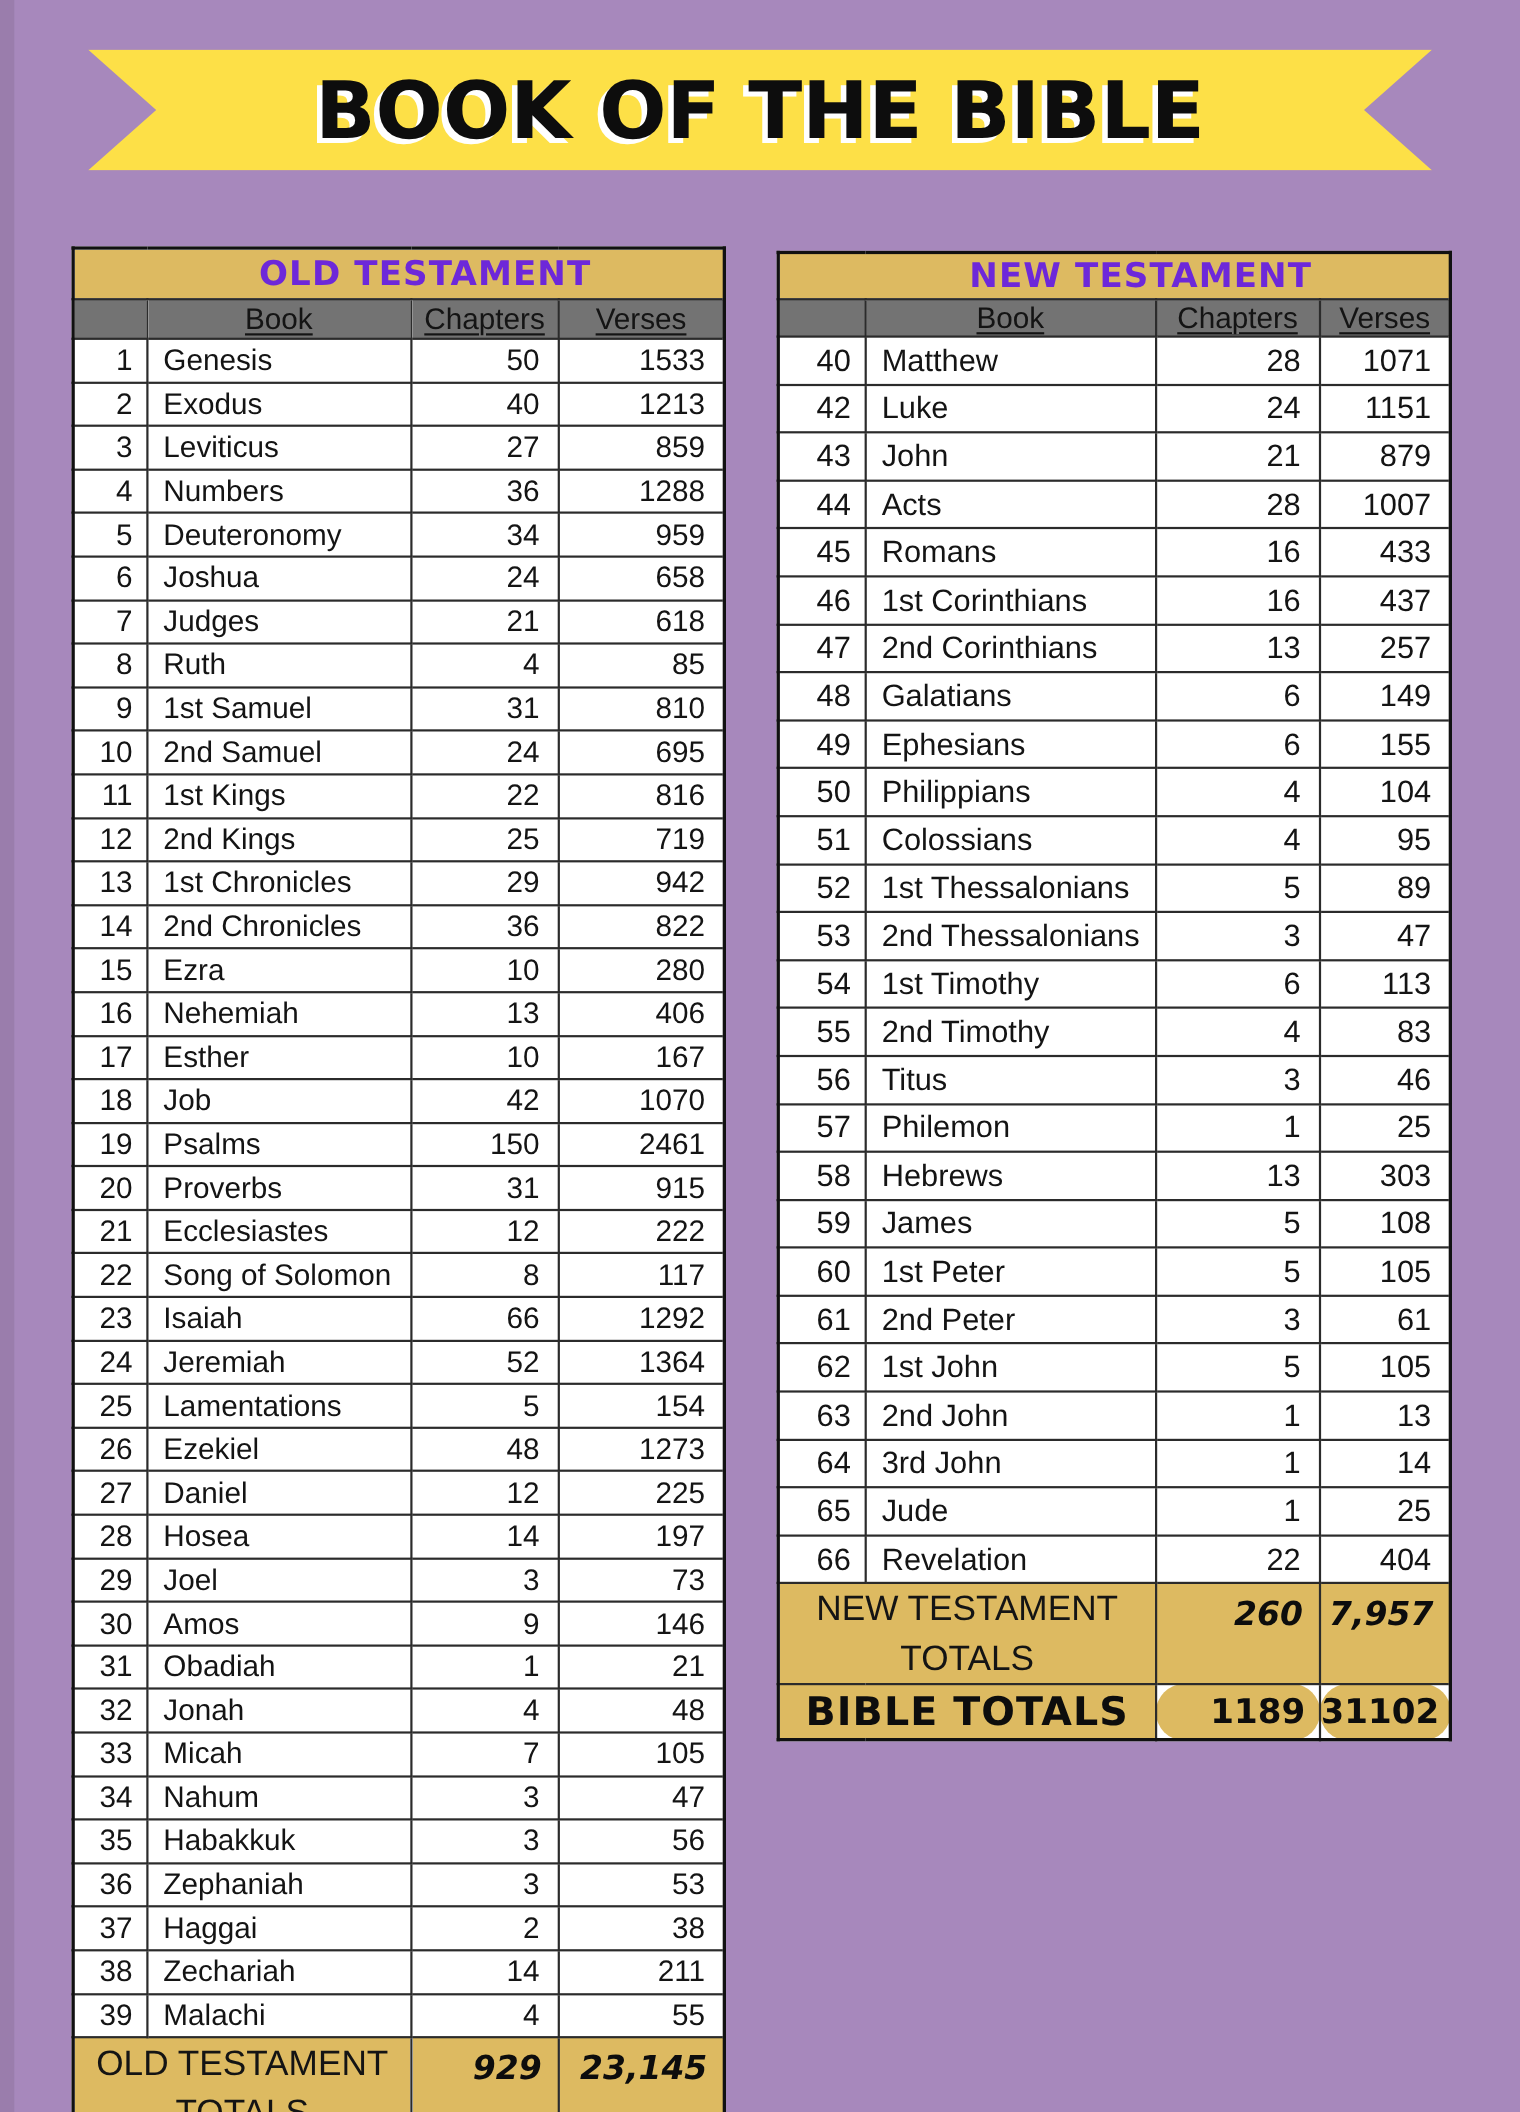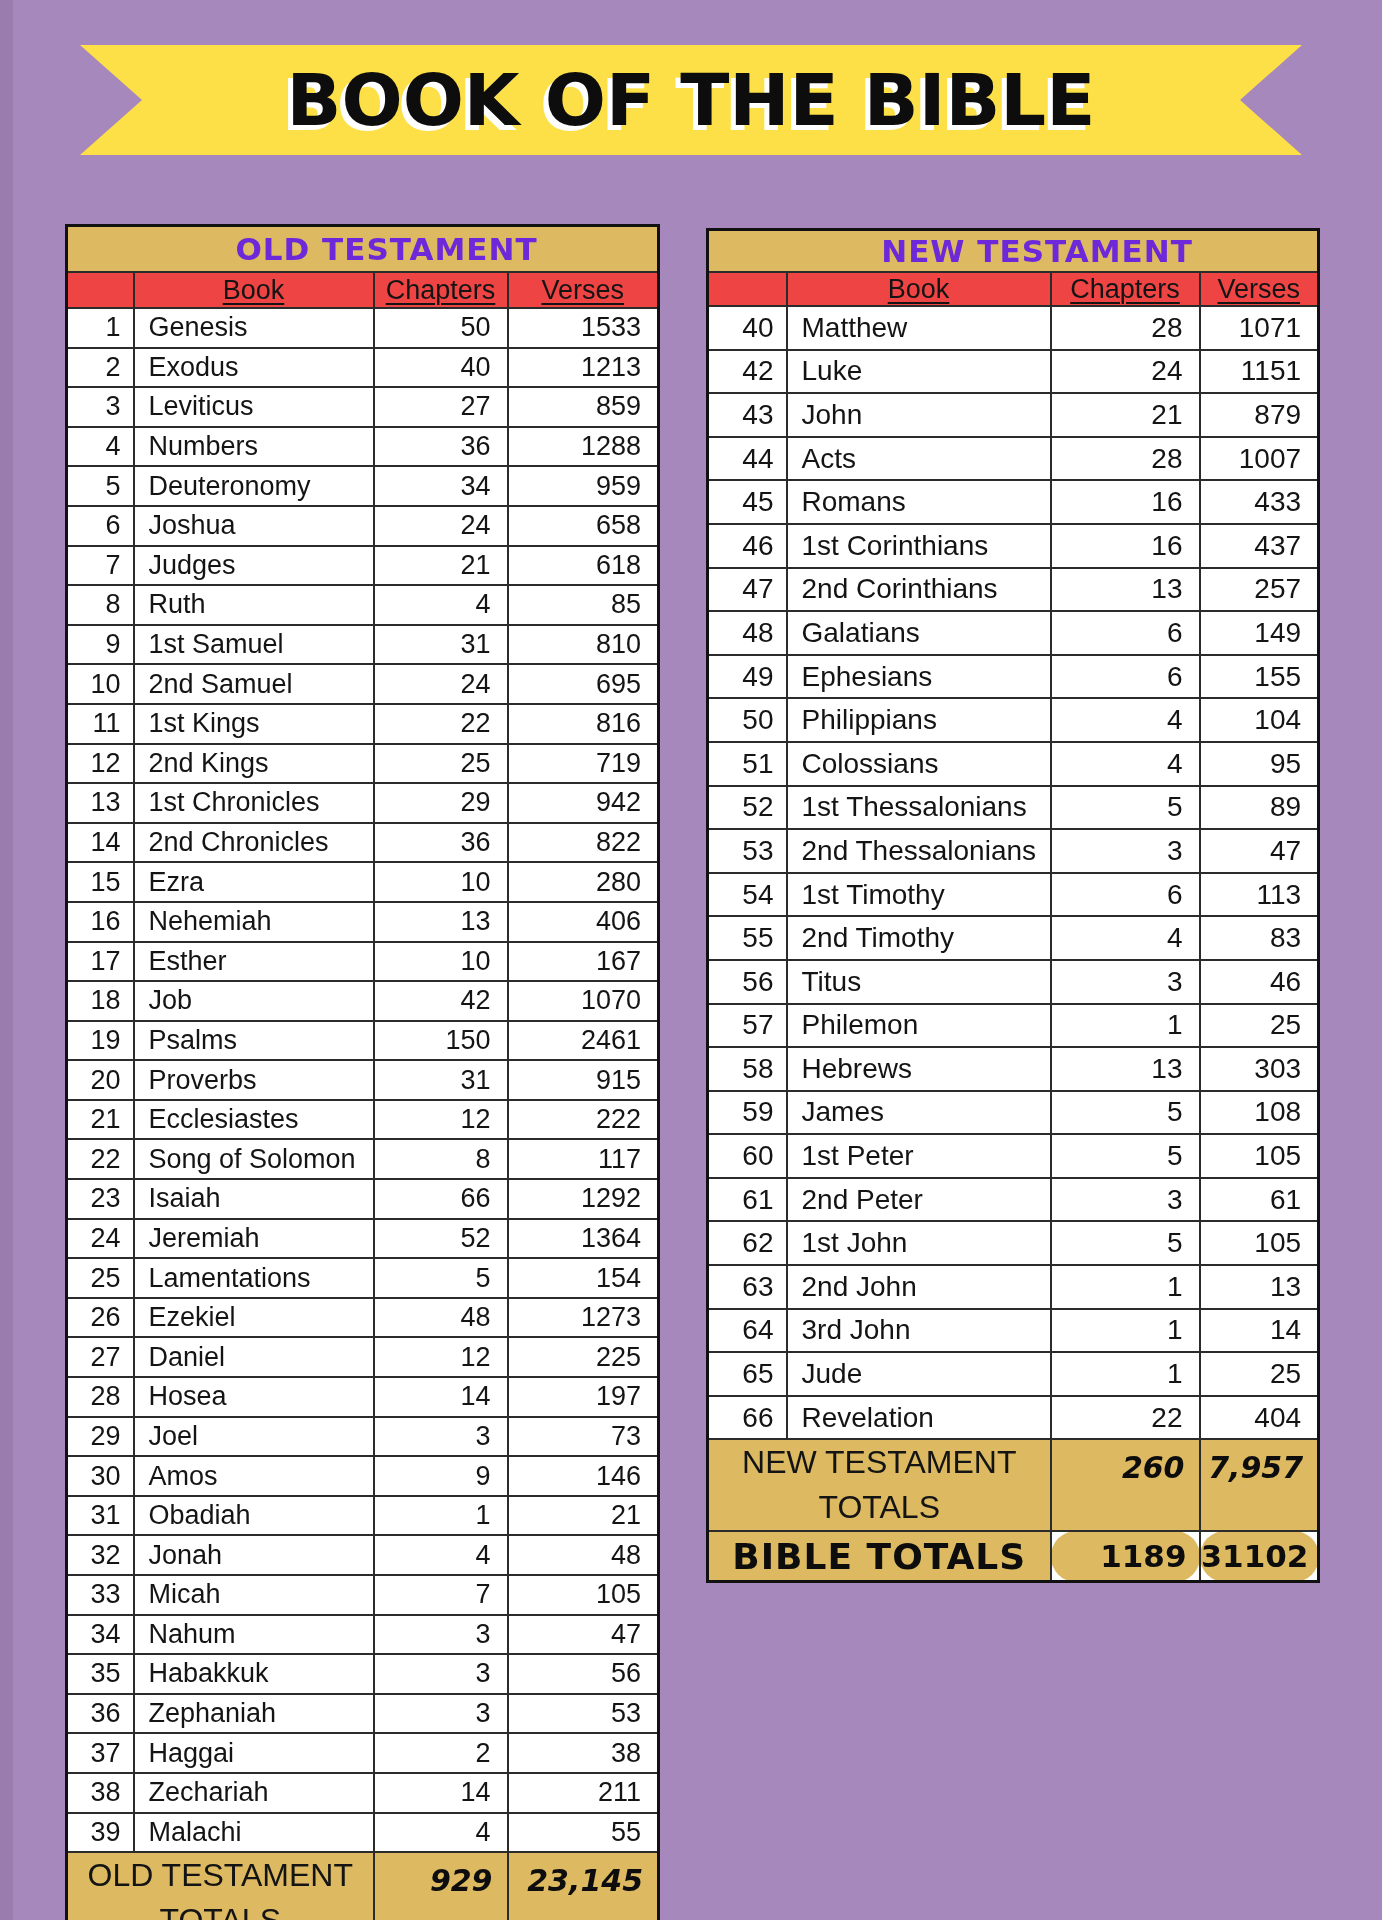--- a/index.html
+++ b/index.html
@@ -55,21 +55,21 @@
     font-family:"DejaVu Sans",sans-serif;
     font-weight:800;
     font-size:31px;
     letter-spacing:1px;
     color:#6d28d9;
     padding-left:48px;
   }
   .ot tr.band-row td{height:44px;}
   .nt tr.band-row td{height:40px;}
   tr.colhead td{
-    background:#ef4444;
+    background:#737373;
     text-align:center;
     font-size:27px;
   }
   .ot tr.colhead td{height:34px;}
   .nt tr.colhead td{height:32px;}
   tr.colhead td span{
     text-decoration:underline;
     text-decoration-thickness:2px;
     text-underline-offset:4px;
   }

